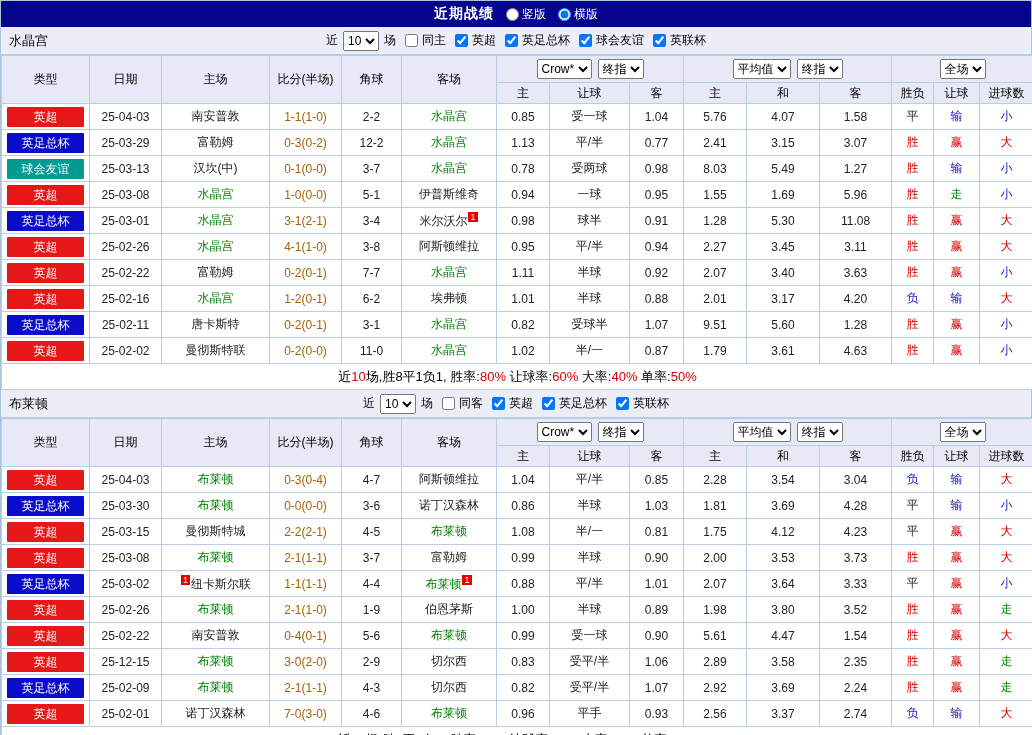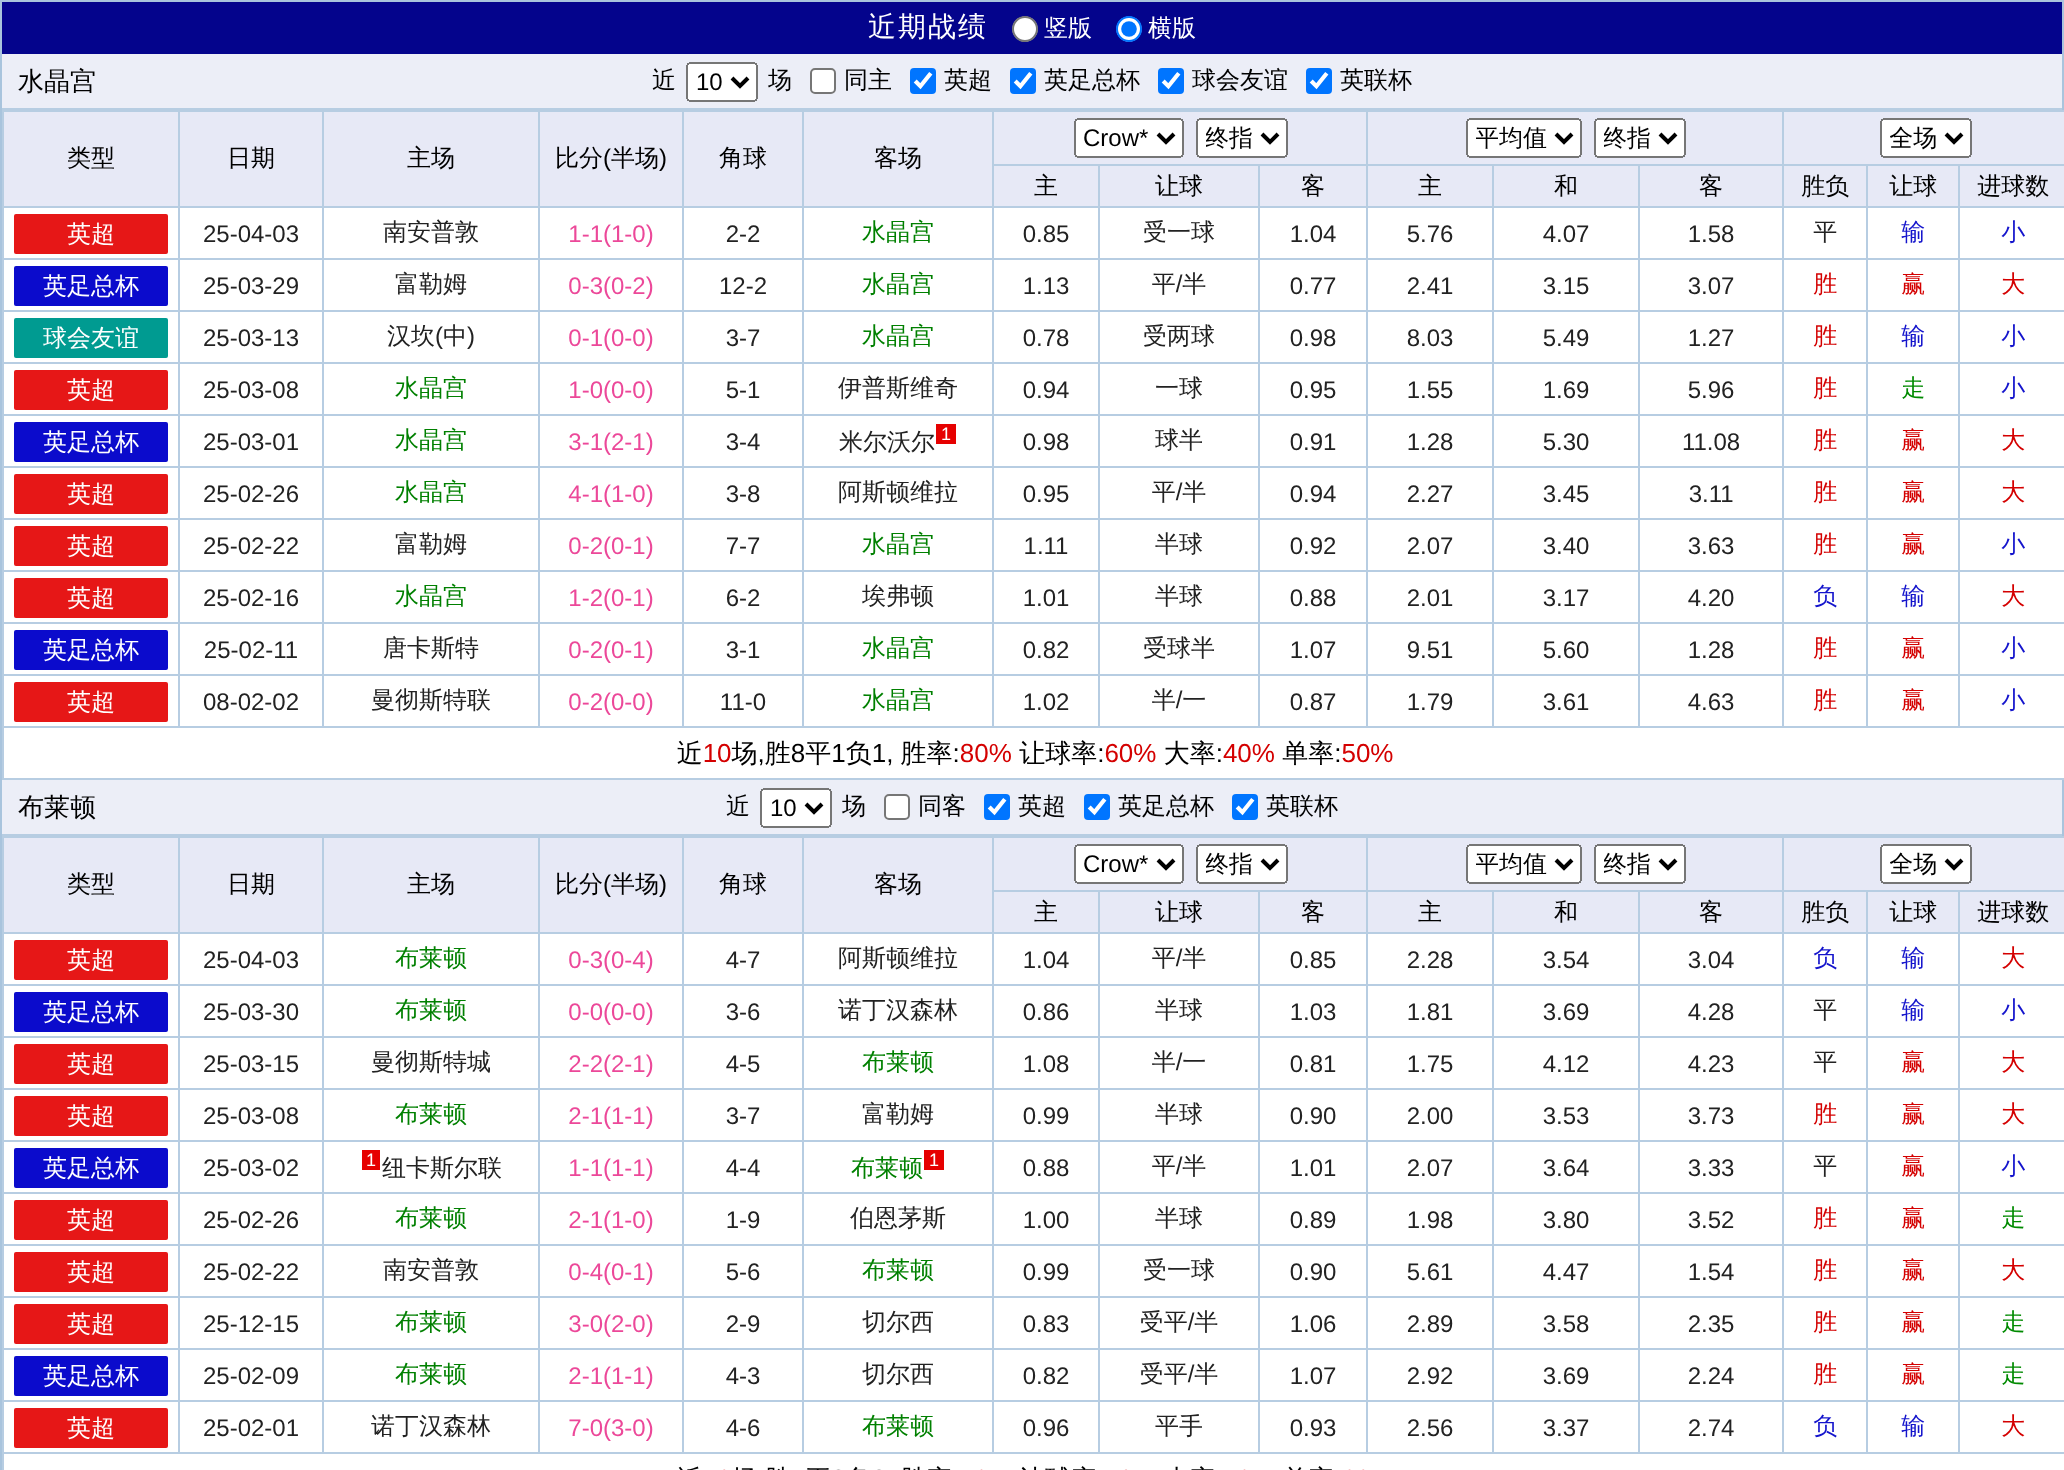--- a/index.html
+++ b/index.html
@@ -1,21 +1,21 @@
 <!DOCTYPE html>
 <html><head>
 <meta charset="utf-8">
 <style>
   * { box-sizing: border-box; }
   html,body { margin:0; padding:0; background:#fff; font-family:"Liberation Sans","DejaVu Sans",sans-serif; }
   .page { width:1032px; min-height:735px; border:1px solid #a9c4dd; background:#fff; }
 
   
   .topbar { height:26px; background:#04048c; display:flex; align-items:center; justify-content:center; gap:12px; }
-  .topbar-title { color:#fff; font-weight:normal; font-size:14px; letter-spacing:1px; }
+  .topbar-title { color:#fff; font-weight:bold; font-size:14px; letter-spacing:1px; }
   .radio-opt { display:flex; align-items:center; gap:3px; color:#fff; font-size:12px; cursor:pointer; }
   .radio-opt input { margin:0; width:13px; height:13px; }
 
   
   .sec-head { height:28px; background:#eceef7; border-bottom:1px solid #b7cde2; display:flex; align-items:center; position:relative; }
   .team-name { position:absolute; left:8px; font-size:13px; color:#000; }
   .filters { margin:0 auto; display:flex; align-items:center; gap:3px; font-size:12px; color:#000; }
   .filters input[type=checkbox] { width:13px; height:13px; margin:0 1px 0 6px; }
   .count-select { font-size:12px; height:20px; margin:0 2px; }
 
@@ -23,21 +23,21 @@
   table.tbl { width:100%; border-collapse:collapse; table-layout:fixed; font-size:12px; text-align:center; color:#222; }
   .tbl th, .tbl td { border:1px solid #b7cde2; padding:0 1px; overflow:hidden; white-space:nowrap; }
   .tbl thead th { background:#e7e9f6; font-weight:normal; color:#000; }
   .tbl thead tr.h1 th { height:27px; }
   .tbl thead tr.h2 th { height:21px; }
   .tbl tbody td { height:26px; background:#fff; }
   .hdr-select { font-size:12px; height:20px; margin:0 3px; }
 
   .league-cell { padding:0; }
   .badge { display:block; margin:2px 4px; padding:3px 0; color:#fff; font-size:12px; line-height:14px; border-radius:1px; }
-  .score { color:#ec4899; cursor:pointer; }
+  .score { color:#a16207; cursor:pointer; }
   .tname { cursor:pointer; }
   .card { display:inline-block; background:#e60000; color:#fff; font-size:9px; line-height:10px; padding:0 2px; vertical-align:super; margin:0 1px; }
 
   .summary-cell { height:24px; font-size:13px; color:#000; background:#fff; }
   .summary-cell .red { color:#d40000; }
 </style>
 </head>
 <body>
 
 <div class="page">
@@ -283,21 +283,21 @@
               <td>5.60</td>
               <td>1.28</td>
               <td style="color: rgb(212, 0, 0);">胜</td>
               <td style="color: rgb(212, 0, 0);">赢</td>
               <td style="color: rgb(20, 20, 204);">小</td>
             </tr>
             <tr>
               <td class="league-cell">
                 <span class="badge" style="background: rgb(230, 23, 23);">英超</span>
               </td>
-              <td>08-02-02</td>
+              <td>25-02-02</td>
               <td class="team-cell"><span class="tname">曼彻斯特联</span></td>
               <td class="score">0-2(0-0)</td>
               <td>11-0</td>
               <td class="team-cell"><span class="tname" style="color: rgb(0, 128, 0);">水晶宫</span></td>
               <td>1.02</td>
               <td>半/一</td>
               <td>0.87</td>
               <td>1.79</td>
               <td>3.61</td>
               <td>4.63</td>

